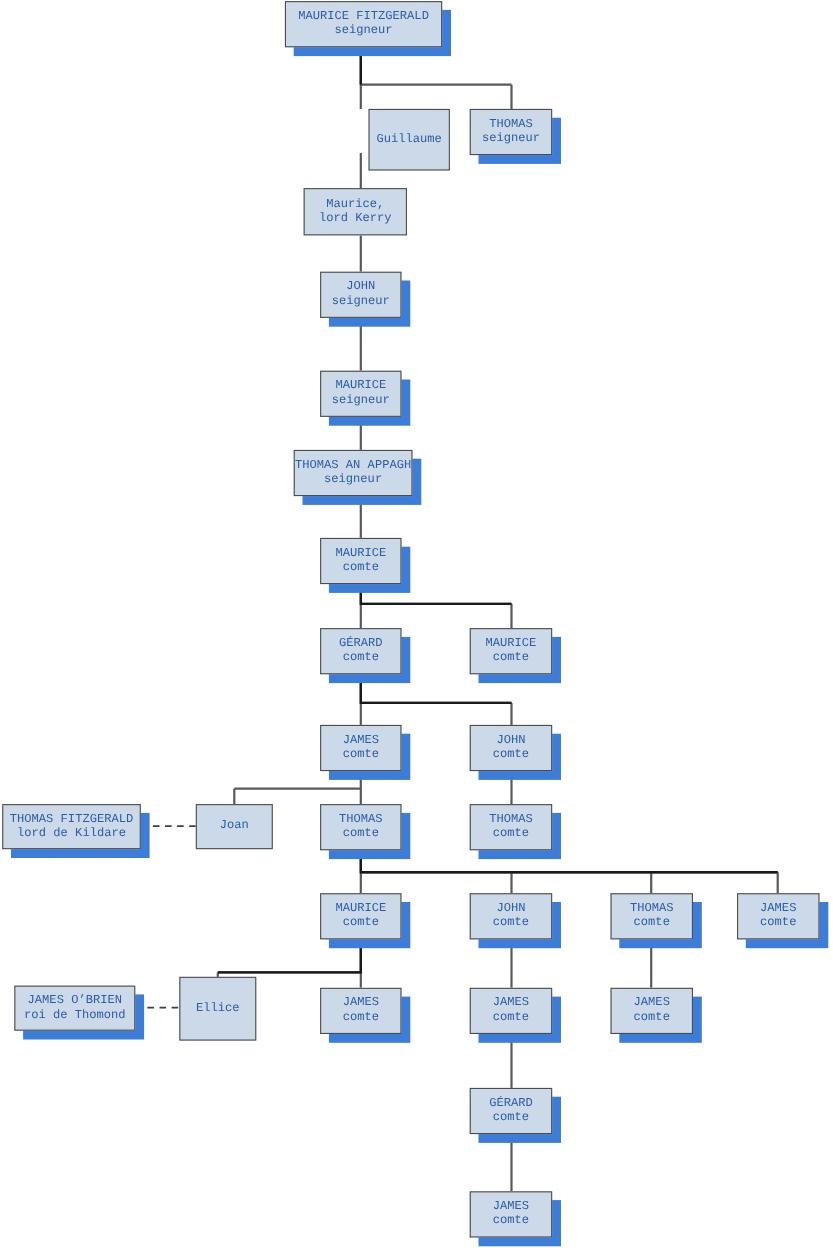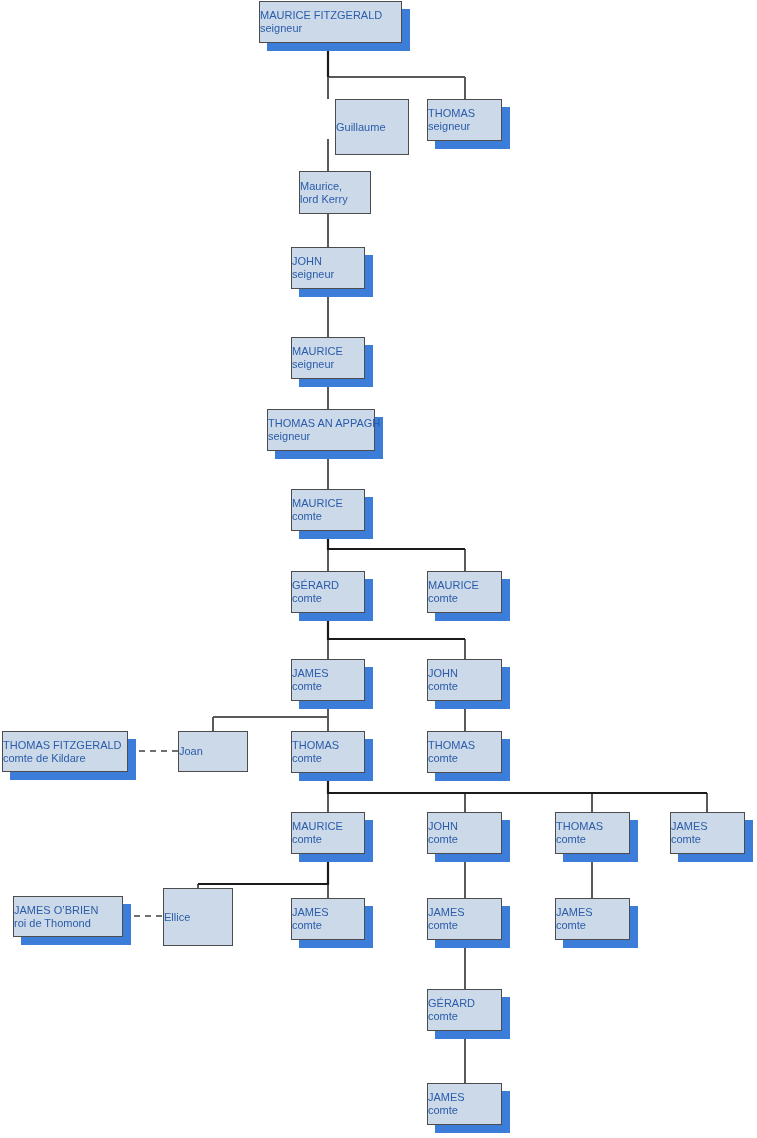--- a/index.html
+++ b/index.html
@@ -14,23 +14,24 @@
     position:absolute;left:8px;top:8px;width:100%;height:100%;
     background:#3b7dd8;z-index:1;
   }
   .node .card{
     position:absolute;left:0;top:0;width:100%;height:100%;
     box-sizing:border-box;
     background:#ccd9e8;
     border:1.6px solid #4c4c4c;
     z-index:2;
     display:flex;flex-direction:column;
-    align-items:flex-start;justify-content:center;
+    align-items:center;justify-content:center;
     line-height:1.18;
     text-align:center;
+    font-family:Liberation Mono, monospace;
   }
   .node .l1{color:#2a5caa;font-size:11px;white-space:nowrap;}
   .node .l2{color:#2a5caa;font-size:11px;white-space:nowrap;}
 </style>
 </head>
 <body>
 
 <div id="stage">
 
   <svg id="lines" width="757" height="1138" viewBox="0 0 757 1138" xmlns="http://www.w3.org/2000/svg">
@@ -96,21 +97,21 @@
           <div class="l1">Guillaume</div>
         </div>
       </div>
       <div class="node" style="left: 427px; top: 99px; width: 75px; height: 42px;">
         <div class="shadow"></div>
         <div class="card">
           <div class="l1">THOMAS</div>
           <div class="l2">seigneur</div>
         </div>
       </div>
-      <div class="node noshadow" style="left: 299px; top: 171px; width: 72px; height: 43px;">
+      <div class="node noshadow" style="left: 276px; top: 171px; width: 94px; height: 43px;">
         <div class="card">
           <div class="l1">Maurice,</div>
           <div class="l2">lord Kerry</div>
         </div>
       </div>
       <div class="node" style="left: 291px; top: 247px; width: 74px; height: 42px;">
         <div class="shadow"></div>
         <div class="card">
           <div class="l1">JOHN</div>
           <div class="l2">seigneur</div>
@@ -162,21 +163,21 @@
         <div class="shadow"></div>
         <div class="card">
           <div class="l1">JOHN</div>
           <div class="l2">comte</div>
         </div>
       </div>
       <div class="node" style="left: 2px; top: 731px; width: 126px; height: 41px;">
         <div class="shadow"></div>
         <div class="card">
           <div class="l1">THOMAS FITZGERALD</div>
-          <div class="l2">comte de Kildare</div>
+          <div class="l2">lord de Kildare</div>
         </div>
       </div>
       <div class="node noshadow" style="left: 178px; top: 731px; width: 70px; height: 41px;">
         <div class="card">
           <div class="l1">Joan</div>
         </div>
       </div>
       <div class="node" style="left: 291px; top: 731px; width: 74px; height: 42px;">
         <div class="shadow"></div>
         <div class="card">

